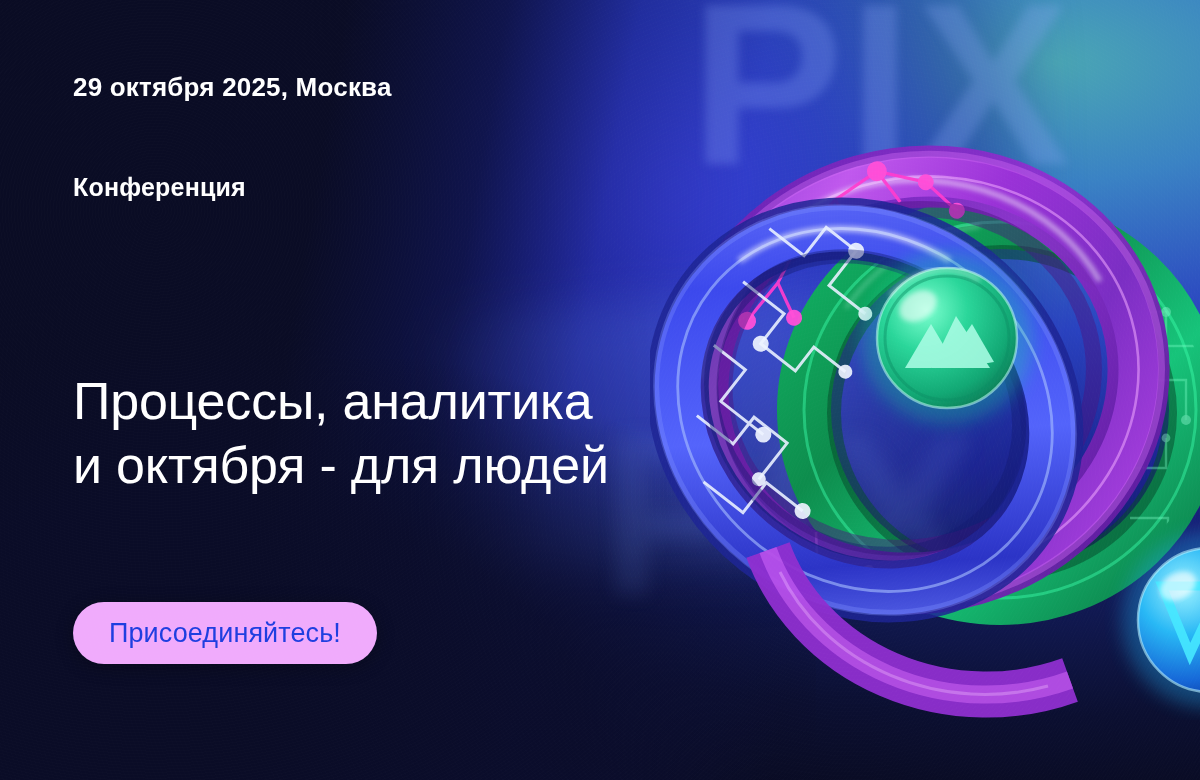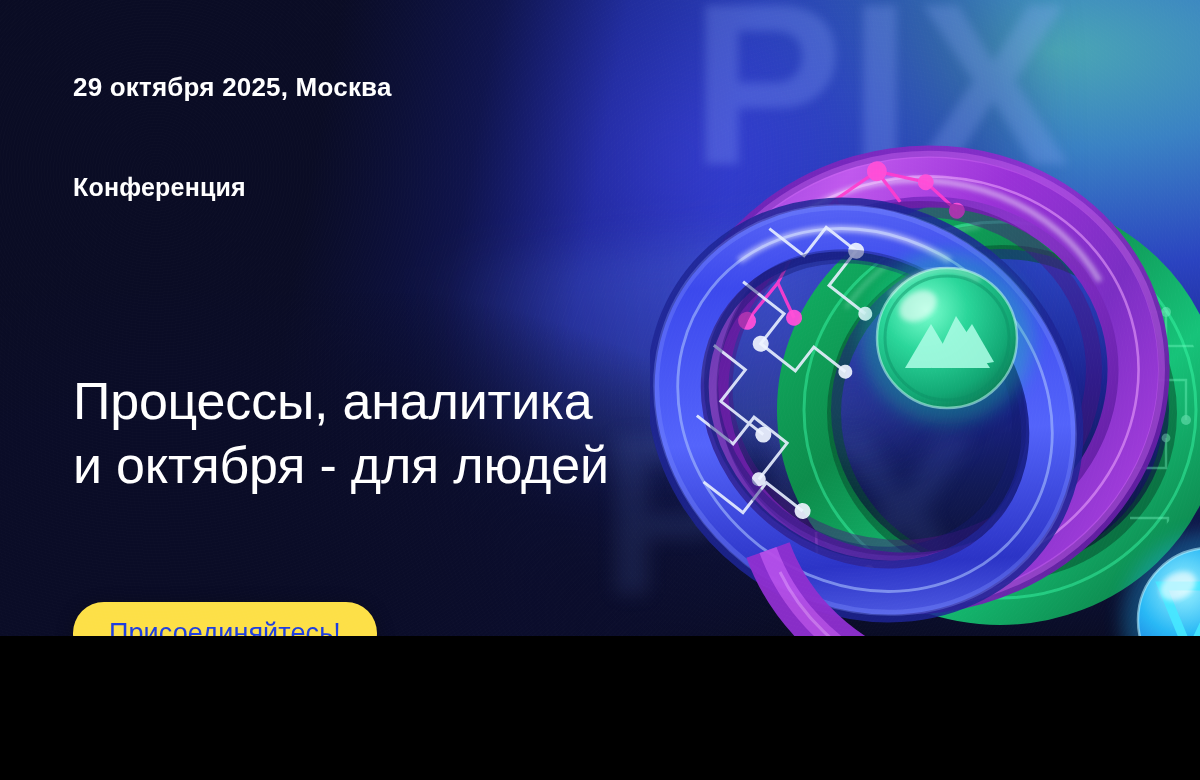--- a/index.html
+++ b/index.html
@@ -4,21 +4,21 @@
 <title>PIX DAY</title>
 <style>
   html, body {
     margin: 0;
     padding: 0;
     background: #000;
   }
   .banner {
     position: relative;
     width: 1200px;
-    height: 636px;
+    height: 780px;
     overflow: hidden;
     background: #0b0d28;
     font-family: "Liberation Sans", sans-serif;
     -webkit-font-smoothing: antialiased;
   }
 
   
   .bg-base {
     position: absolute;
     inset: 0;
@@ -149,21 +149,21 @@
     position: absolute;
     top: 602px;
     left: 0;
     display: inline-flex;
     align-items: center;
     justify-content: center;
     height: 62px;
     padding: 8px 36px;
     border: none;
     border-radius: 34px;
-    background: #fde047;
+    background: #f0abfc;
     color: #1e3ee0;
     font-family: "Liberation Sans", sans-serif;
     font-size: 27px;
     font-weight: 500;
     letter-spacing: 0.1px;
     cursor: pointer;
     box-shadow: 0 3px 18px rgba(0,0,0,0.28);
   }
 
   .grain {

